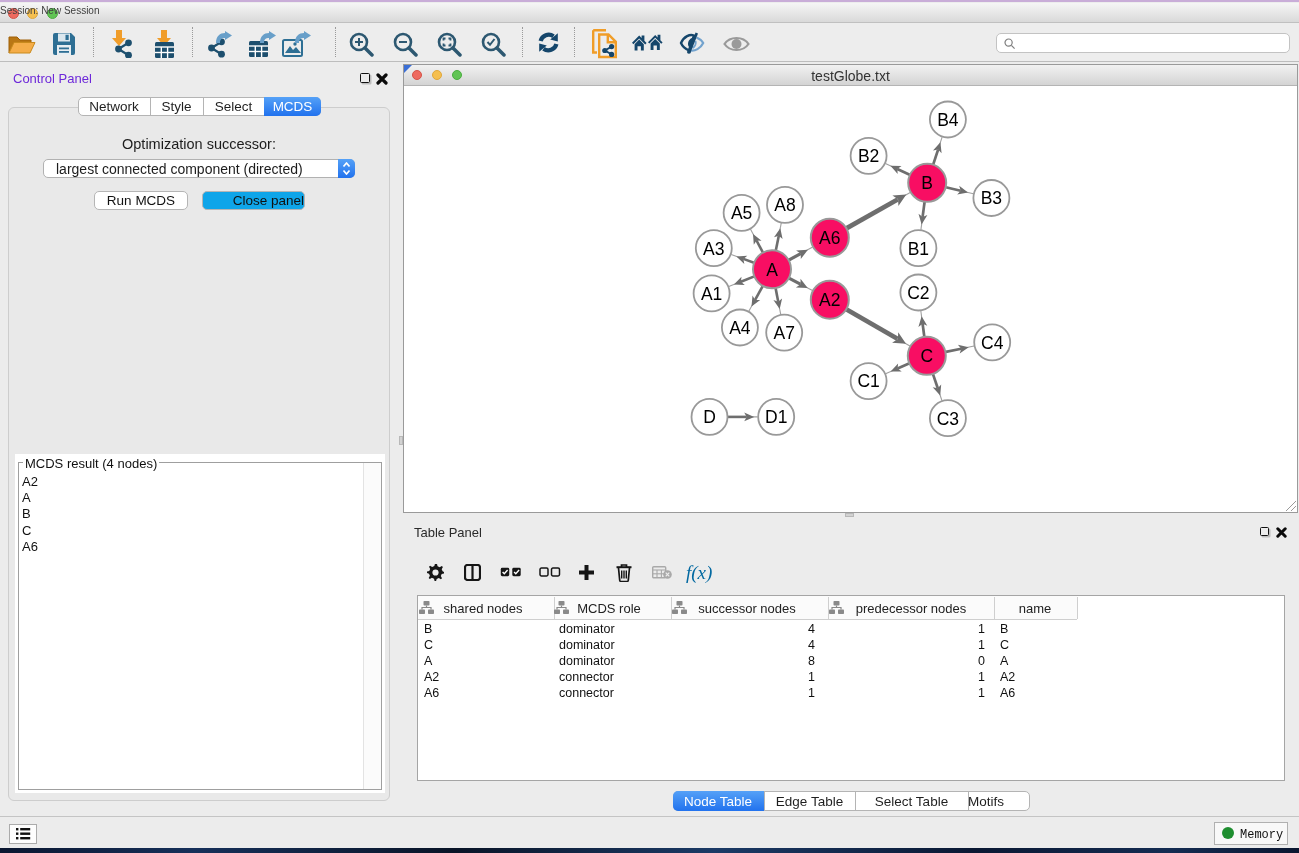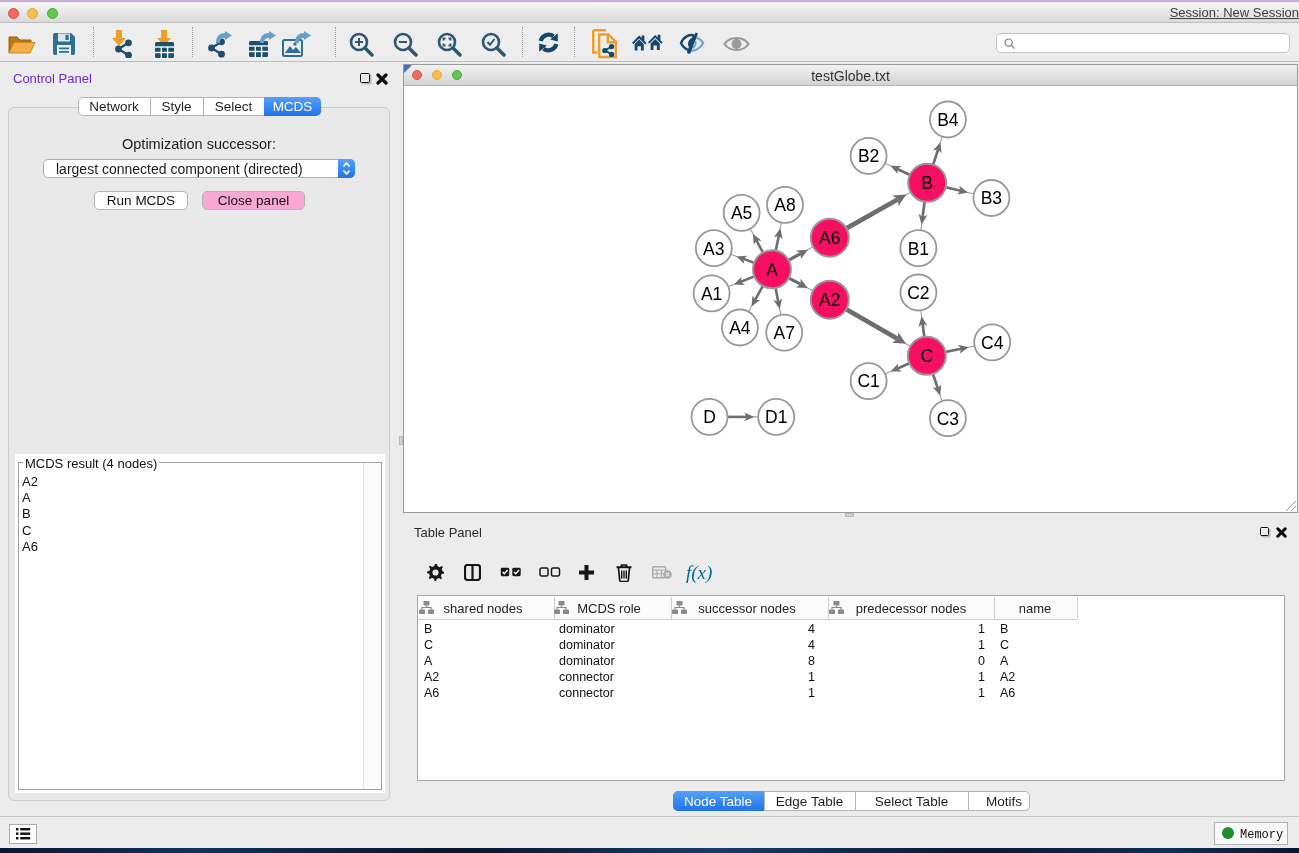--- a/index.html
+++ b/index.html
@@ -12,21 +12,21 @@
 </style>
 </head>
 <body>
 
 <div class="abs" style="left:0;top:0;width:1299px;height:3px;background:#c9add8;"></div>
 
 <div class="abs" style="left:0;top:2px;width:1299px;height:21px;background:linear-gradient(#f6f6f6,#d9d9d9);border-bottom:1px solid #c0c0c0;border-top:1px solid #ededed;"></div>
 <div class="tl" style="left:8px;top:8px;width:11px;height:11px;background:#ee6a5f;border:0.5px solid #d55348;"></div>
 <div class="tl" style="left:27px;top:8px;width:11px;height:11px;background:#f5bf4f;border:0.5px solid #dfa73c;"></div>
 <div class="tl" style="left:47px;top:8px;width:11px;height:11px;background:#61c454;border:0.5px solid #4aad3f;"></div>
-<div class="abs" style="left:0;top:6px;width:1299px;text-align:right;font-size:13px;color:#404040;top:5px!important;text-decoration:underline;">Session: New Session</div>
+<div class="abs" style="left:0;top:6px;width:1299px;text-align:left;font-size:10px;color:#404040;top:5px!important;">Session: New Session</div>
 
 <div class="abs" style="left:0;top:23px;width:1299px;height:39px;background:#ededed;border-bottom:1px solid #bdbdbd;"></div>
 <div class="sep" style="left:93px;"></div>
 <div class="sep" style="left:192px;"></div>
 <div class="sep" style="left:335px;"></div>
 <div class="sep" style="left:522px;"></div>
 <div class="sep" style="left:574px;"></div>
 <svg class="abs" style="left:7px;top:33px;" width="29" height="23" viewBox="0 0 29 23">
     <path d="M2 20 L2 4 L10 4 L13 7 L24 7 L24 10" fill="#b97714" stroke="#a06008" stroke-width="1"></path>
 <path d="M2 20 L7 9.5 L28 9.5 L23 20 Z" fill="#f5ad49" stroke="#c98a1d" stroke-width="1"></path>
@@ -190,21 +190,21 @@
 <div class="abs" style="left:0px;top:136px;width:398px;text-align:center;font-size:14.5px;color:#1c1c1c;">Optimization successor:</div>
 <div class="abs" style="left:43px;top:159px;width:312px;height:19px;background:#fff;border:1px solid #b1b1b1;border-radius:5px;"></div>
 <div class="abs" style="left:56px;top:160.5px;font-size:14px;color:#1c1c1c;">largest connected component (directed)</div>
 <div class="abs" style="left:338px;top:159px;width:17px;height:19px;background:linear-gradient(#55a1f7,#2172ee);border-radius:0 5px 5px 0;"></div>
 <svg class="abs" style="left:340px;top:161px;" width="13" height="15" viewBox="0 0 13 15">
     <path d="M3.5 5.5 L6.5 2 L9.5 5.5" fill="none" stroke="#fff" stroke-width="1.7" stroke-linejoin="round"></path>
     <path d="M3.5 9.5 L6.5 13 L9.5 9.5" fill="none" stroke="#fff" stroke-width="1.7" stroke-linejoin="round"></path>
   </svg>
 
 <div class="abs" style="left:94px;top:191px;width:94px;height:19px;background:#fff;border:1px solid #b5b5b5;border-radius:5px;text-align:center;font-size:13.5px;color:#111;line-height:17px;">Run MCDS</div>
-<div class="abs" style="left:202px;top:191px;width:103px;height:19px;background:#f9a8d4;border:1px solid #b5b5b5;border-radius:5px;text-align:center;font-size:13.5px;color:#111;line-height:17px;">Close panel</div>
+<div class="abs" style="left:202px;top:191px;width:103px;height:19px;background:#0ea5e9;border:1px solid #b5b5b5;border-radius:5px;text-align:right;font-size:13.5px;color:#111;line-height:17px;">Close panel</div>
 
 <div class="abs" style="left:15px;top:454px;width:370px;height:339px;background:#fff;"></div>
 <div class="abs" style="left:17.5px;top:462px;width:364px;height:328px;border:1px solid #9f9f9f;"></div>
 <div class="abs" style="left:23px;top:456px;background:#fff;padding:0 2px;font-size:13px;color:#111;">MCDS result (4 nodes)</div>
 <div class="abs" style="left:363px;top:463px;width:18px;height:326px;background:#fbfbfb;border-left:1px solid #e3e3e3;"></div>
 <div class="abs" style="left:22px;top:474px;font-size:13px;color:#111;line-height:16.2px;">A2<br>A<br>B<br>C<br>A6</div>
 
 <div class="abs" style="left:403px;top:64px;width:895px;height:449px;background:#fff;border:1px solid #9a9a9a;"></div>
 <div class="abs" style="left:404px;top:65px;width:893px;height:21px;background:linear-gradient(#f2f2f2,#d4d4d4);border-bottom:1px solid #b4b4b4;"></div>
 <svg class="abs" style="left:404px;top:65px;" width="8" height="8">
@@ -455,21 +455,21 @@
 <div class="abs" style="left:1000px;top:686.4000000000001px;font-size:12.5px;color:#111;">A6</div>
 
 <div class="abs" style="left:673px;top:791px;width:357px;height:20px;background:#fff;border:1px solid #b4b4b4;border-radius:5px;"></div>
 <div class="abs" style="left:673px;top:791px;width:91px;height:20px;background:linear-gradient(#55a1f7,#2172ee);border-radius:5px 0 0 5px;"></div>
 <div class="abs" style="left:764px;top:791px;width:1px;height:20px;background:#b4b4b4;"></div>
 <div class="abs" style="left:855px;top:791px;width:1px;height:20px;background:#b4b4b4;"></div>
 <div class="abs" style="left:968px;top:791px;width:1px;height:20px;background:#b4b4b4;"></div>
 <div class="abs tabtxt" style="left:673px;top:794px;width:90px;text-align:center;color:#fff;">Node Table</div>
 <div class="abs tabtxt" style="left:764px;top:794px;width:91px;text-align:center;">Edge Table</div>
 <div class="abs tabtxt" style="left:855px;top:794px;width:113px;text-align:center;">Select Table</div>
-<div class="abs tabtxt" style="left:968px;top:794px;width:72px;text-align:center;">Motifs</div>
+<div class="abs tabtxt" style="left:968px;top:794px;width:72px;text-align:left;">Motifs</div>
 
 <div class="abs" style="left:0;top:816px;width:1299px;height:0;border-top:1px solid #c4c4c4;"></div>
 <div class="abs" style="left:9px;top:824px;width:28px;height:20px;background:#fdfdfd;border:1px solid #ababab;"></div>
 <svg class="abs" style="left:16px;top:828px;" width="15" height="12" viewBox="0 0 15 12">
     <g fill="#111">
       <rect x="0" y="0" width="2.4" height="2.4"></rect>
       <rect x="0" y="4.5" width="2.4" height="2.4"></rect>
       <rect x="0" y="9" width="2.4" height="2.4"></rect>
       <rect x="4.2" y="0" width="10" height="2.4"></rect>
       <rect x="4.2" y="4.5" width="10" height="2.4"></rect>

